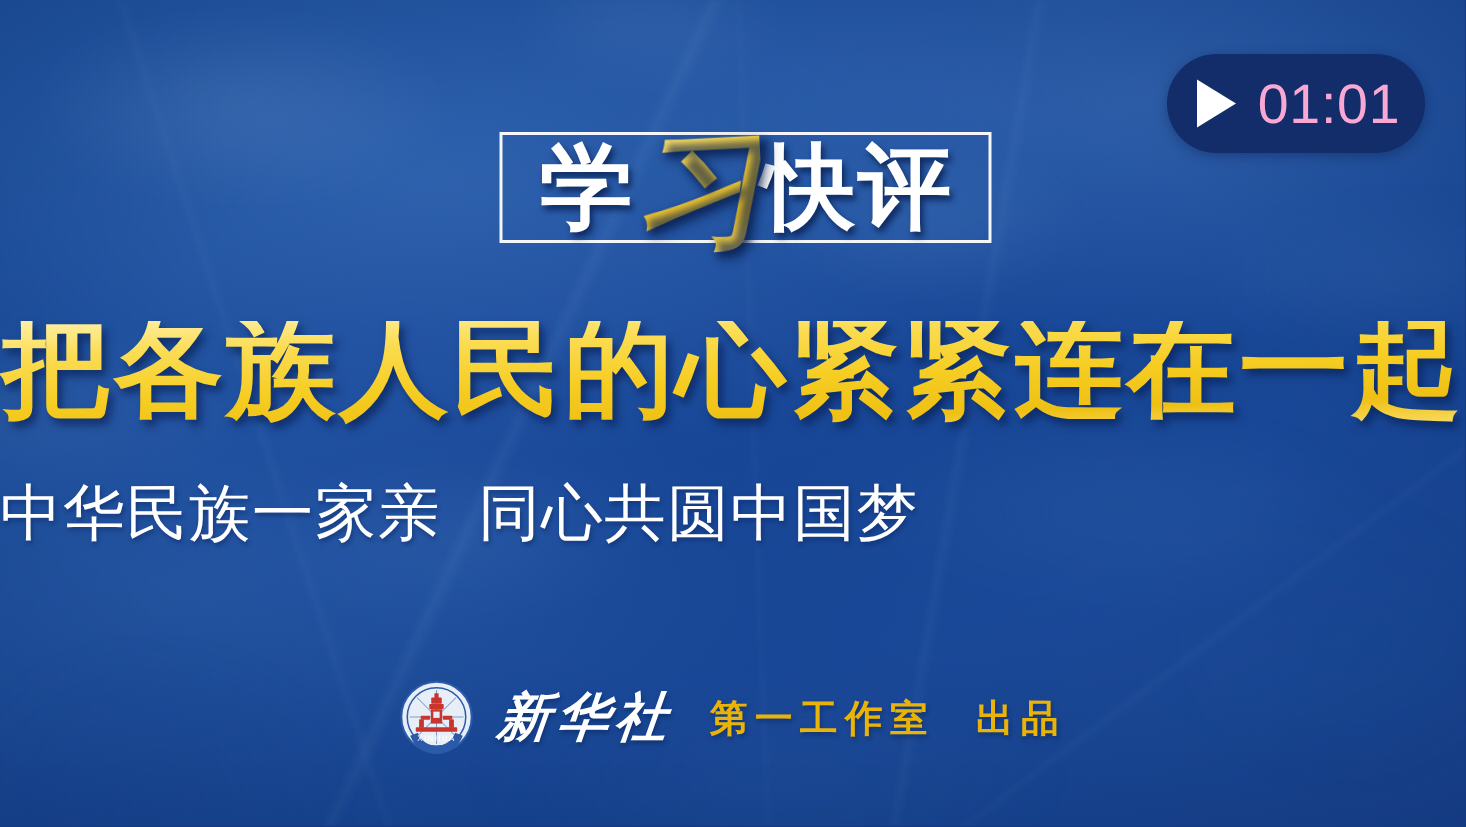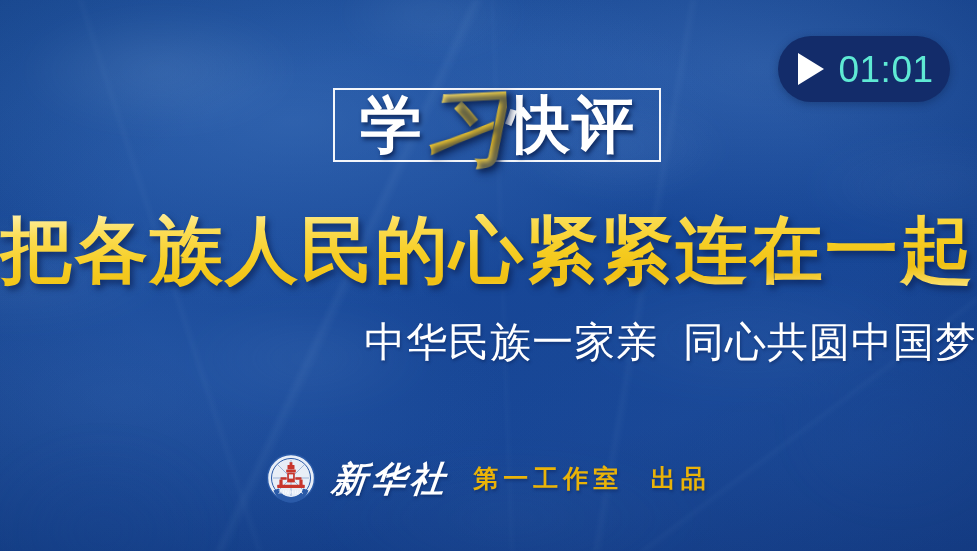--- a/index.html
+++ b/index.html
@@ -80,21 +80,21 @@
   }
   .play-tri {
     width: 0; height: 0;
     border-left: 26px solid #ffffff;
     border-top: 16px solid transparent;
     border-bottom: 16px solid transparent;
     margin-left: 4px;
     flex: none;
   }
   .timer-text {
-    color: #5eead4;
+    color: #f9a8d4;
     font-size: 37px;
     letter-spacing: 0.5px;
     line-height: 1;
     font-weight: 400;
     white-space: nowrap;
   }
 
   
   .brand-frame {
     position: absolute;
@@ -137,40 +137,41 @@
     background-clip: text;
     -webkit-text-fill-color: transparent;
     filter: drop-shadow(2px 3px 4px rgba(6,26,72,0.55));
   }
 
   
   .headline {
     position: absolute;
     left: 0; right: 0;
     top: 214px;
-    font-family: Liberation Serif, serif;
+    text-align: center;
+    font-family: Liberation Mono, monospace;
     font-size: 73px;
     font-weight: 700;
     line-height: 1;
     letter-spacing: 2px;
     white-space: nowrap;
     color: #f5cf2b;
     background: linear-gradient(178deg, #fff0a8 0%, #fbdd55 22%, #f6cd22 52%, #efc014 78%, #fbe277 100%);
     -webkit-background-clip: text;
     background-clip: text;
     -webkit-text-fill-color: transparent;
     filter: drop-shadow(3px 4px 3px rgba(8,32,84,0.70));
   }
 
   
   .subtitle {
     position: absolute;
     left: 0; right: 0;
     top: 322px;
-    text-align: right;
+    text-align: left;
     font-size: 41px;
     font-weight: 400;
     line-height: 1;
     letter-spacing: 1px;
     white-space: pre;
     color: #ffffff;
     text-shadow: 1px 2px 3px rgba(8,32,84,0.45);
   }
 
   

